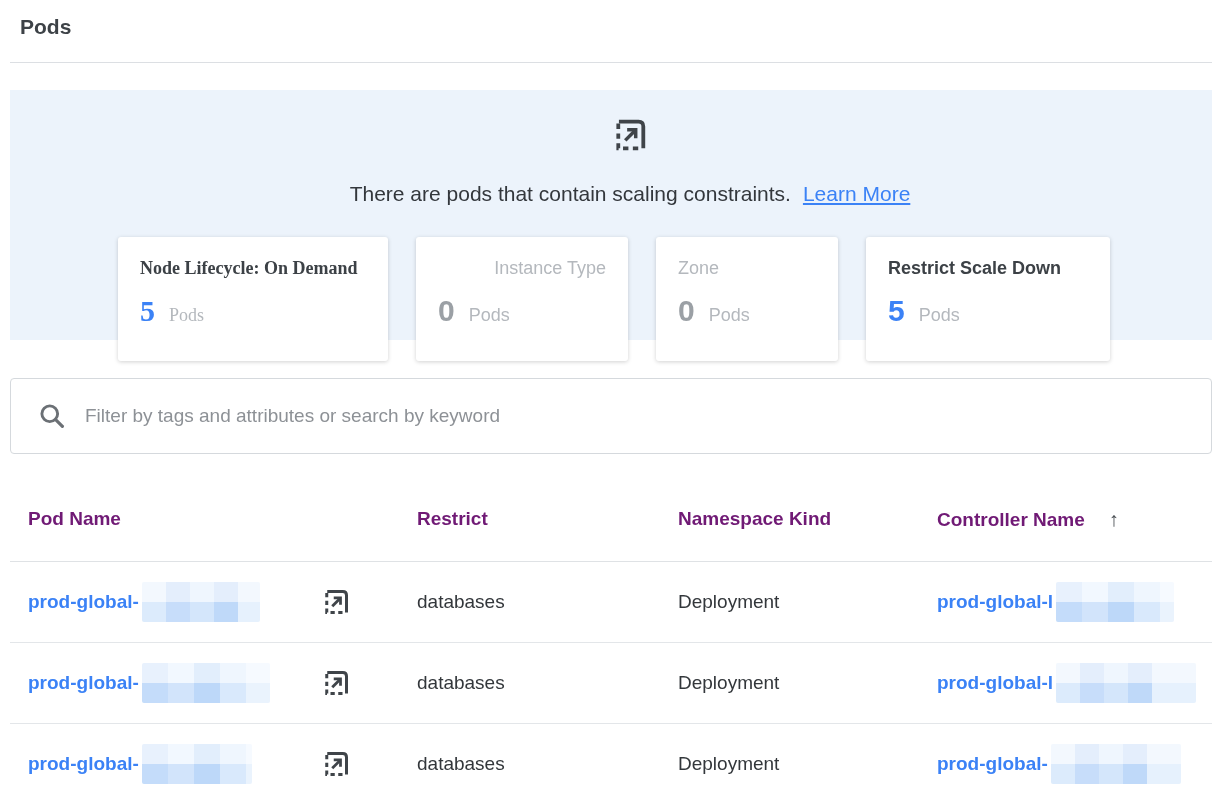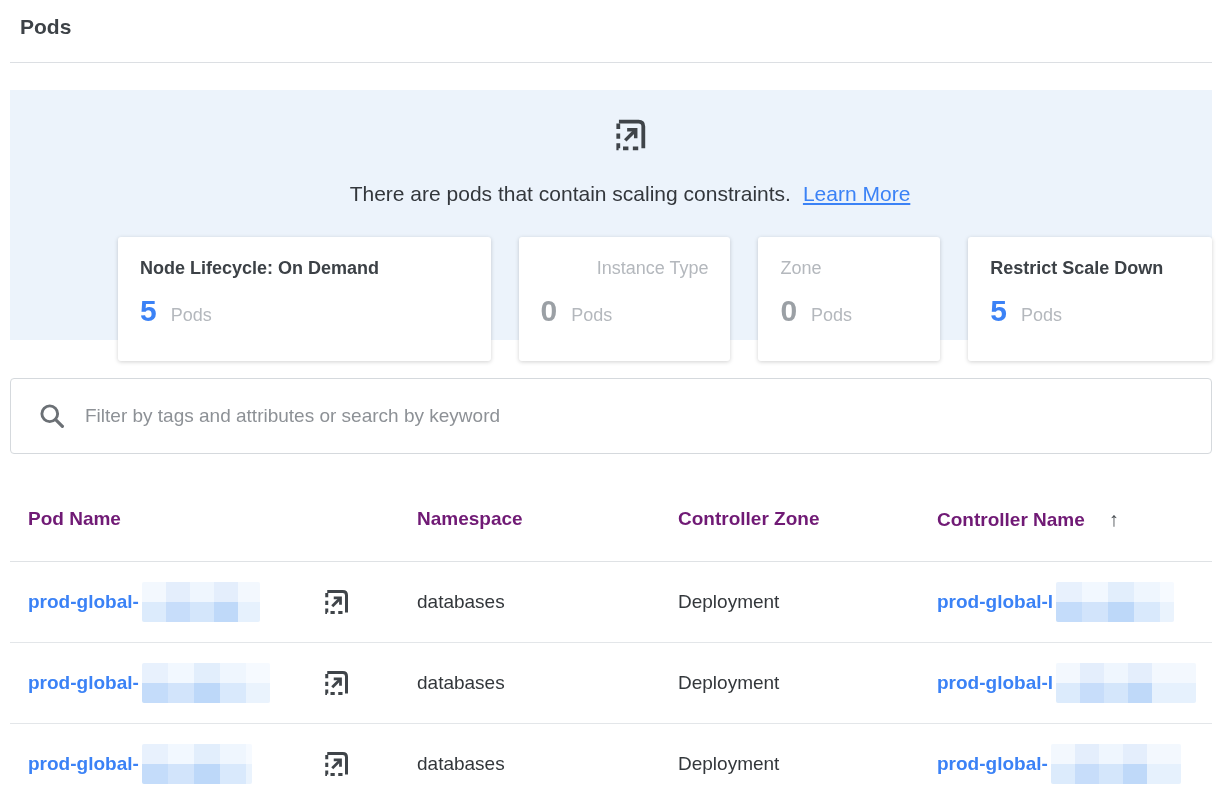--- a/index.html
+++ b/index.html
@@ -12,21 +12,21 @@
   
   .banner { margin:27px 10px 0 10px; height:250px; background:#ecf3fb; padding:26px 0 0 38px; }
   .banner-head { display:flex; align-items:center; gap:28px;flex-direction:column; }
   .banner-icon svg { display:block; }
   .banner-text { font-size:21px; color:#33373c; }
   .banner-link { color:#3b82f6; text-decoration:underline; margin-left:12px; cursor:pointer; }
 
   .cards { display:flex; gap:28px; margin:31px 0 0 70px; }
   .card { background:#ffffff; border-radius:3px; height:124px; padding:21px 22px;
           box-shadow:0 1px 4px rgba(0,0,0,0.18); }
-  .card.w1 { width:373px; } .card.w2 { width:212px;text-align:right; } .card.w3 { width:182px; } .card.w4 { width:244px; }
+  .card.w1 { width:270px;font-family:Liberation Serif, serif; } .card.w2 { width:212px;text-align:right; } .card.w3 { width:182px; } .card.w4 { width:244px; }
   .card-title { font-size:18px; }
   .card--active .card-title { color:#3c4146; font-weight:600; }
   .card--inactive .card-title { color:#b4b8bd; font-weight:400; }
   .card-countrow { display:flex; align-items:baseline; gap:14px; margin-top:15px; }
   .card-count { font-size:30px; font-weight:600; }
   .card--active .card-count { color:#3b82f6; }
   .card--inactive .card-count { color:#9ba0a5; }
   .card-unit { font-size:18px; color:#b4b8bd; }
 
   
@@ -123,22 +123,22 @@
       <circle cx="10.2" cy="10.2" r="6.3" stroke="#6b7075" stroke-width="2.3"></circle>
       <path d="M14.9 14.9 L20.3 20.3" stroke="#6b7075" stroke-width="2.6" stroke-linecap="round"></path>
     </svg>
   </span>
   <input type="text" placeholder="Filter by tags and attributes or search by keyword" style="">
 </div>
 
 <div class="table">
   <div class="thead">
     <span class="th">Pod Name</span>
-    <span class="th">Namespace</span>
-    <span class="th">Controller Zone</span>
+    <span class="th">Restrict</span>
+    <span class="th">Namespace Kind</span>
     <span class="th-sortwrap">
       <span class="th">Controller Name</span>
       <span class="sort-arrow">↑</span>
     </span>
   </div>
 
   <div class="trow">
     <div class="cell cell-pod">
       <a class="link">prod-global-</a>
       <span class="redact redact-a rp0"></span>

